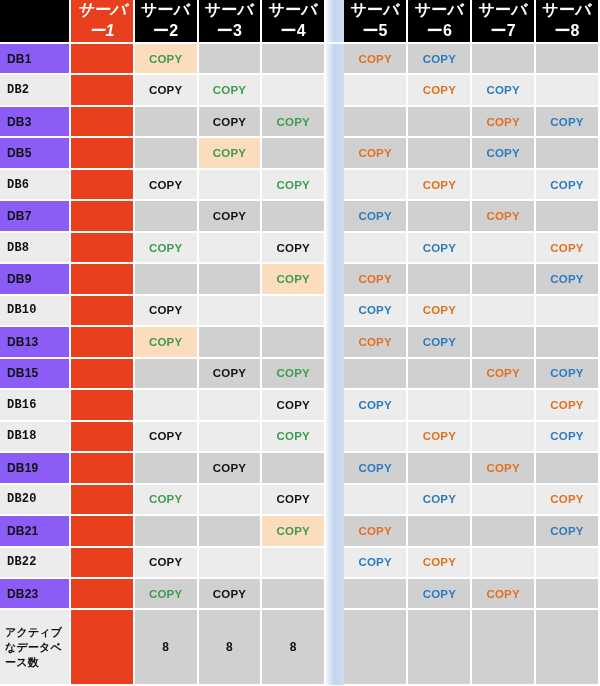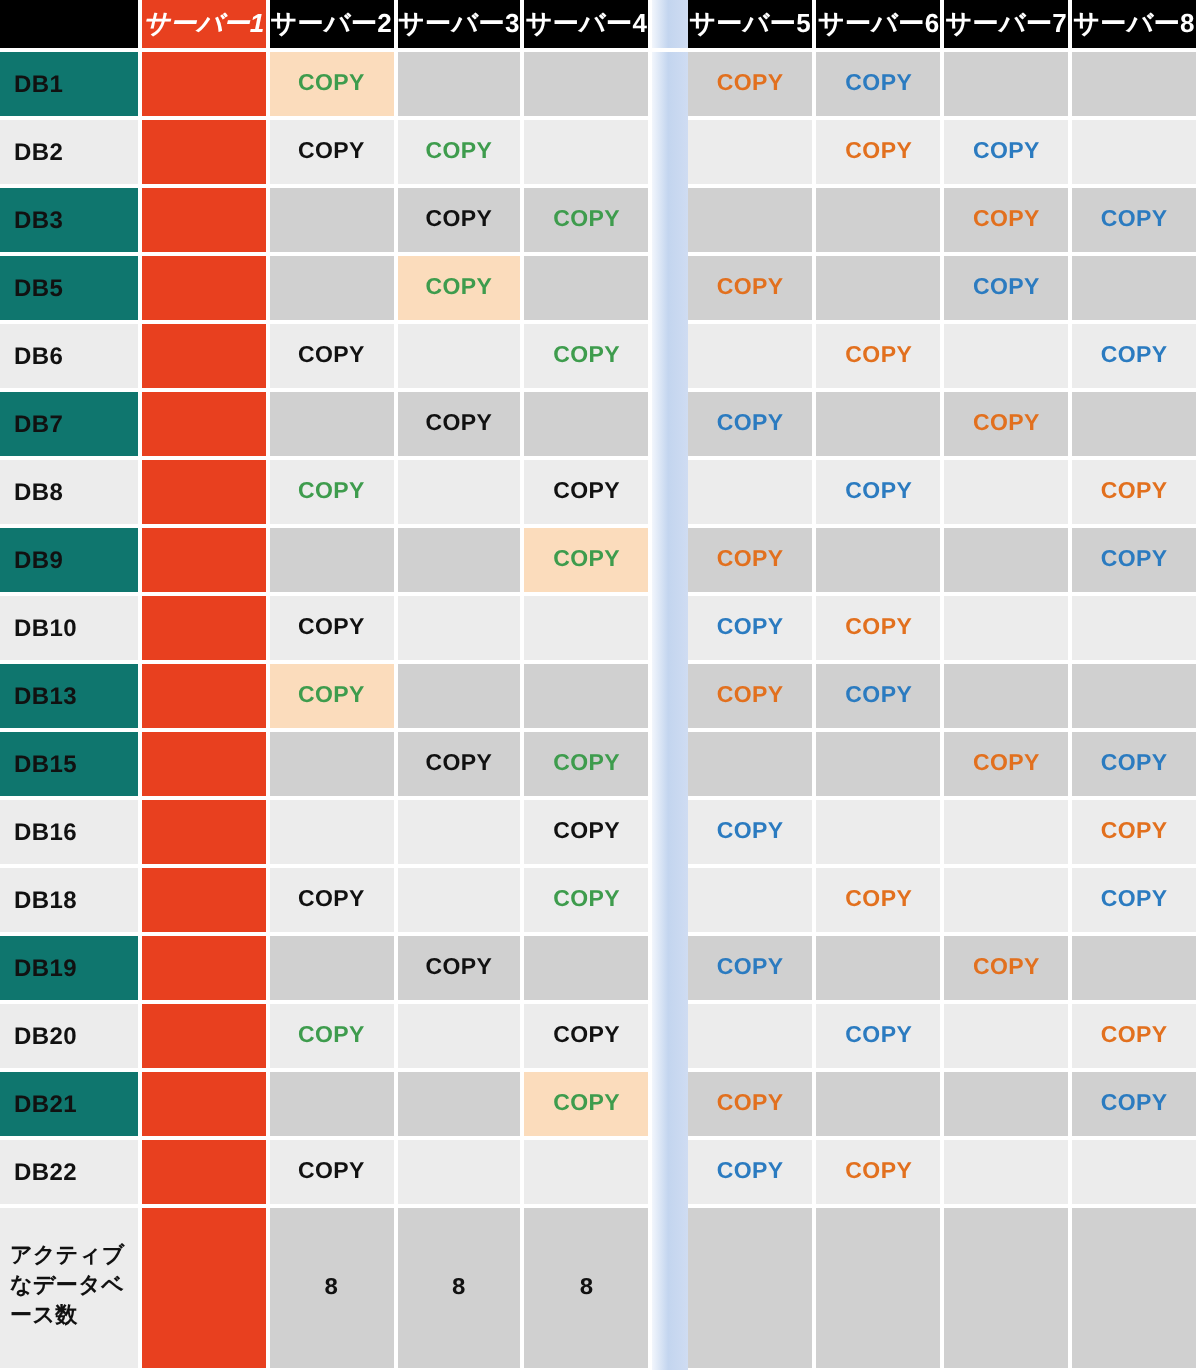--- a/index.html
+++ b/index.html
@@ -30,21 +30,21 @@
     letter-spacing:0.2px;
     border-right:2px solid #ffffff;
     border-bottom:2px solid #ffffff;
   }
 
   
   thead th{
     height:24px;
     background:#000000;
     color:#ffffff;
-    font-size:13px;
+    font-size:16px;
     border-bottom:2px solid #ffffff;
   }
   thead th.hdr-blank{background:#000000;border-right:2px solid #ffffff;}
   thead th.hdr-active{
     background:#E8401F;
     color:#ffffff;
     font-style:italic;
   }
   thead th.hdr-gap{
     background:linear-gradient(to right,#F2F6FC 0%,#C3D5EF 45%,#CFDCF2 100%);
@@ -53,22 +53,22 @@
   }
 
   
   td.lbl{
     text-align:left;
     padding-left:7px;
     font-size:12px;
     font-weight:bold;
     color:#111111;
   }
-  tbody tr.odd td.lbl{background:#0f766e;}
-  tbody tr.even td.lbl{background:#ECECEC;}
+  tbody tr.odd td.lbl{background:#8b5cf6;}
+  tbody tr.even td.lbl{background:#ECECEC;font-family:Liberation Mono, monospace;}
 
   tbody tr.odd td.cell{background:#D0D0D0;}
   tbody tr.even td.cell{background:#ECECEC;}
 
   td.srv1{background:#E8401F !important;}
 
   td.gap{
     background:linear-gradient(to right,#F2F6FC 0%,#C3D5EF 45%,#CFDCF2 100%) !important;
     border-right:0;
     border-left:0;
@@ -79,21 +79,21 @@
 
   .cp-black{color:#111111;}
   .cp-green{color:#3E9C4D;}
   .cp-orange{color:#E2701E;}
   .cp-blue{color:#2B7BC0;}
 
   tbody tr.dbrow{height:25px;}
 
   
   tr.footer{height:60px;}
-  tr.footer td{background:#D0D0D0;vertical-align:middle;font-family:Liberation Mono, monospace;}
+  tr.footer td{background:#D0D0D0;vertical-align:middle;}
   tr.footer td.lbl{
     background:#ECECEC;
     font-size:11px;
     line-height:15px;
     text-align:left;
     padding-left:5px;
     padding-right:2px;
     color:#111111;
     word-break:break-all;
   }
@@ -330,20 +330,32 @@
         <td class="cell srv1"></td>
         <td class="cell"><span class="cp-black">COPY</span></td>
         <td class="cell"></td>
         <td class="cell"></td>
         <td class="gap"></td>
         <td class="cell"><span class="cp-blue">COPY</span></td>
         <td class="cell"><span class="cp-orange">COPY</span></td>
         <td class="cell"></td>
         <td class="cell"></td>
       </tr>
+      <tr class="dbrow odd">
+        <td class="lbl">DB23</td>
+        <td class="cell srv1"></td>
+        <td class="cell"><span class="cp-green">COPY</span></td>
+        <td class="cell"><span class="cp-black">COPY</span></td>
+        <td class="cell"></td>
+        <td class="gap"></td>
+        <td class="cell"></td>
+        <td class="cell"><span class="cp-blue">COPY</span></td>
+        <td class="cell"><span class="cp-orange">COPY</span></td>
+        <td class="cell"></td>
+      </tr>
       <tr class="footer">
         <td class="lbl">アクティブなデータベース数</td>
         <td class="srv1"></td>
         <td class="num">8</td>
         <td class="num">8</td>
         <td class="num">8</td>
         <td class="gap"></td>
         <td class="blankcell"></td>
         <td class="blankcell"></td>
         <td class="blankcell"></td>

